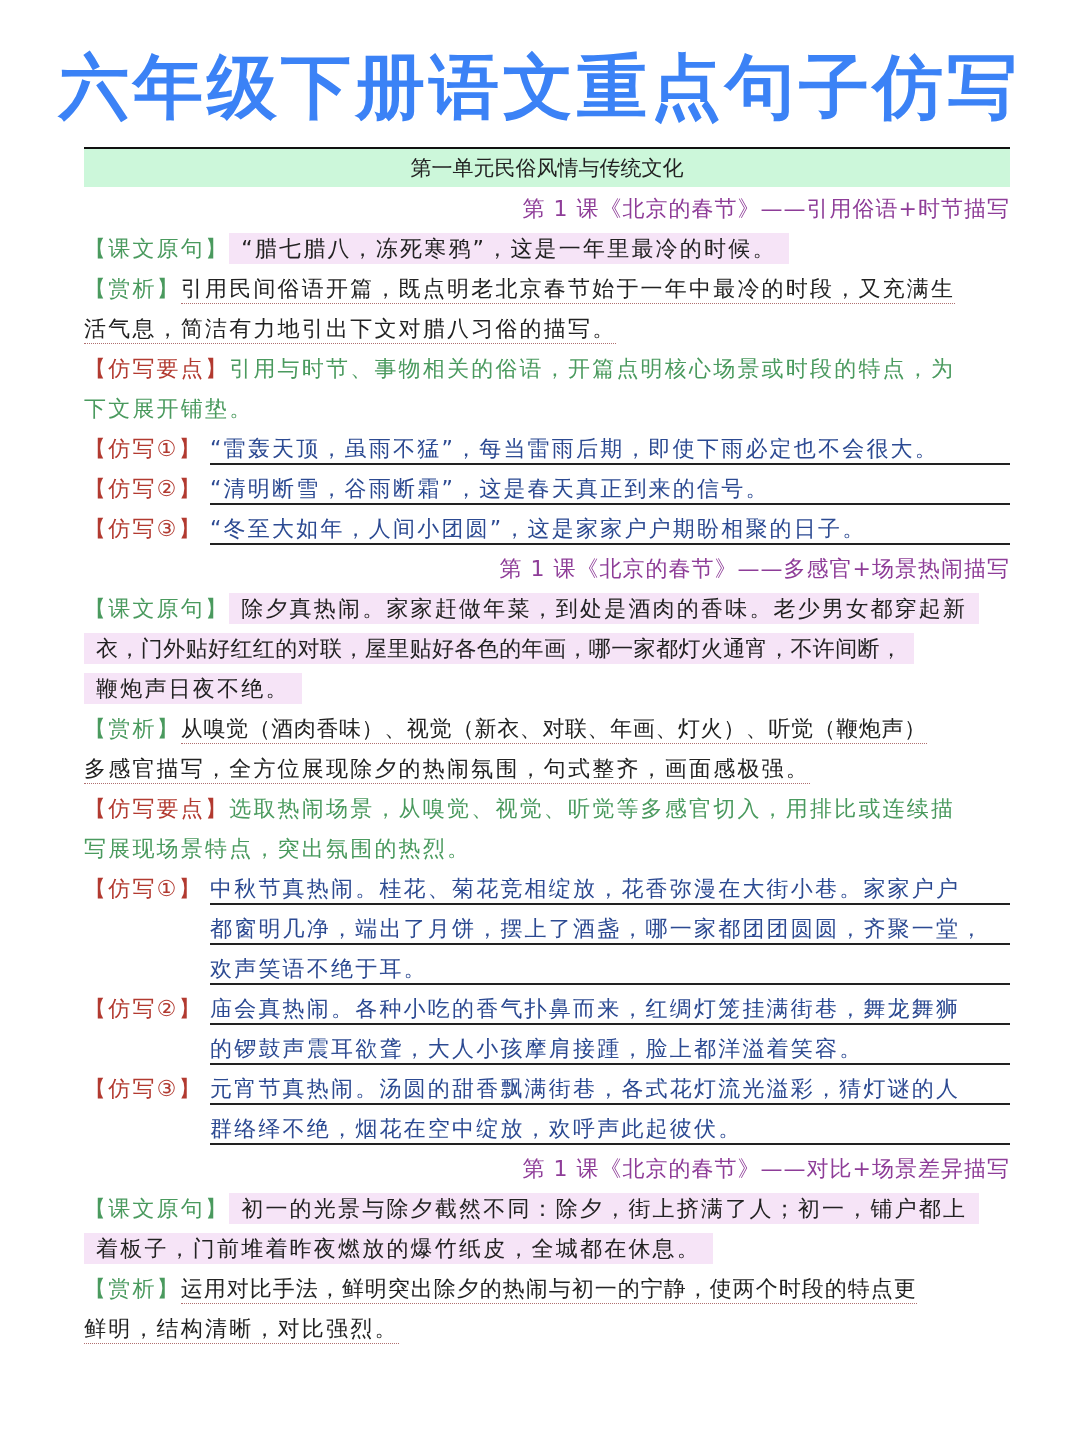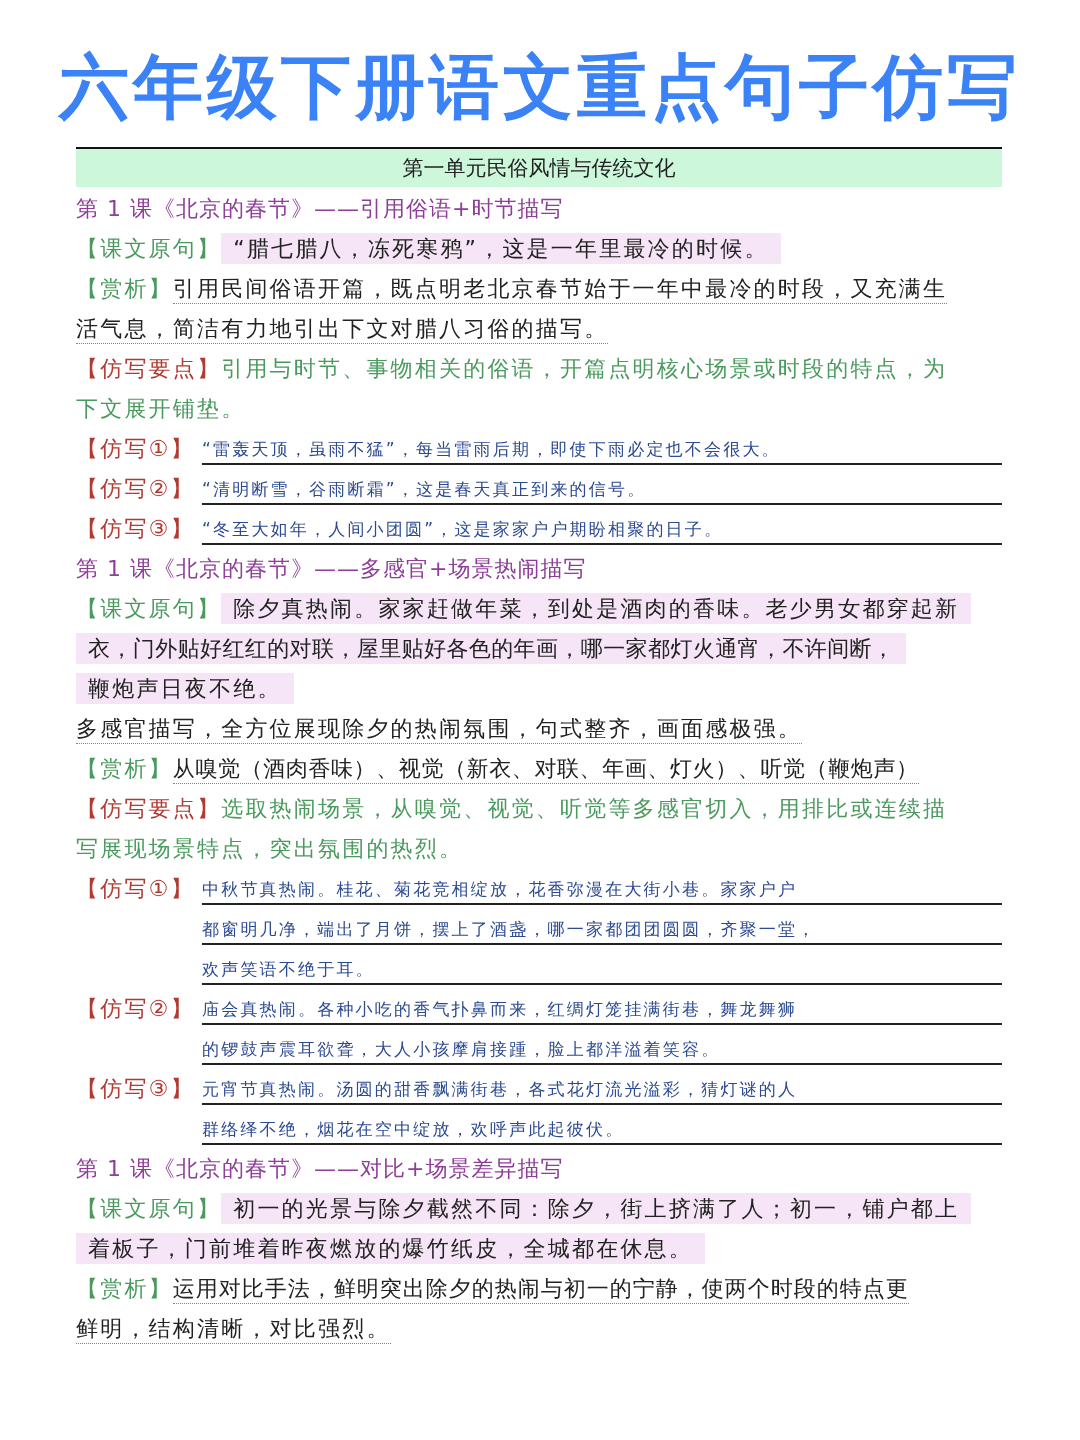--- a/index.html
+++ b/index.html
@@ -5,45 +5,45 @@
   html, body { margin: 0; padding: 0; background: #ffffff; }
   body {
     width: 1080px; height: 1440px; position: relative; overflow: hidden;
     font-family: "DejaVu Sans", "Liberation Sans", sans-serif;
   }
   .title {
     position: absolute; left: 0; top: 42px; width: 1080px; text-align: center;
     font-size: 70px; font-weight: bold; color: #3b82f6; letter-spacing: 4px;
     line-height: 90px;
   }
-  .content { position: absolute; left: 76px; top: 147px; width: 926px; }
+  .content { position: absolute; left: 84px; top: 147px; width: 926px; }
   .unit-band {
     border-top: 2px solid #111111;
     background: #ccf7da; height: 38px; line-height: 38px; text-align: center;
     font-size: 21px; color: #222222; margin-bottom: 2px;
   }
   .line {
     font-size: 22px; line-height: 40px; height: 40px; white-space: nowrap;
     letter-spacing: 2.2px; position: relative; color: #222222;
   }
-  .lesson { color: #8e3d98; letter-spacing: 1px; }
+  .lesson { color: #8e3d98; letter-spacing: 1px; text-align: right; }
   .tag-green { color: #4a9a5e; }
   .tag-red { color: #b23a30; }
   .green-text { color: #4a9a5e; }
   .hl { background: #f6e4f7; padding: 3px 12px; }
   .dotline {
     border-bottom: 1px dotted #b07070;
     padding-bottom: 2px;
     margin-top: 20px;
   }
   .ans-row { display: flex; }
   .ans-tag { width: 126px; flex: none; color: #b23a30; white-space: nowrap; }
   .ans-lines { flex: 1; }
   .ans-line {
-    font-size: 17px; line-height: 40px; height: 40px; white-space: nowrap;
+    font-size: 22px; line-height: 40px; height: 40px; white-space: nowrap;
     color: #2c4a92; letter-spacing: 2.2px; position: relative;
   }
   .ans-line::after {
     content: ""; position: absolute; left: 0; right: 0; bottom: 4px;
     border-bottom: 2px solid #222222;
   }
 </style>
 </head>
 <body>
 
@@ -86,24 +86,24 @@
     </div>
   </div>
 
   <div>
     <div class="line lesson">第 1 课《北京的春节》——多感官+场景热闹描写</div>
     <div class="line">
       <span class="tag-green">【课文原句】</span><span class="hl">除夕真热闹。家家赶做年菜，到处是酒肉的香味。老少男女都穿起新</span>
     </div>
     <div class="line"><span class="hl" style="letter-spacing:0.4px">衣，门外贴好红红的对联，屋里贴好各色的年画，哪一家都灯火通宵，不许间断，</span></div>
     <div class="line"><span class="hl">鞭炮声日夜不绝。</span></div>
-    <div class="line"><span class="dotline">多感官描写，全方位展现除夕的热闹氛围，句式整齐，画面感极强。</span></div>
     <div class="line">
       <span class="tag-green">【赏析】</span><span class="dotline" style="letter-spacing:0.6px">从嗅觉（酒肉香味）、视觉（新衣、对联、年画、灯火）、听觉（鞭炮声）</span>
     </div>
+    <div class="line"><span class="dotline">多感官描写，全方位展现除夕的热闹氛围，句式整齐，画面感极强。</span></div>
     <div class="line">
       <span class="tag-red">【仿写要点】</span><span class="green-text">选取热闹场景，从嗅觉、视觉、听觉等多感官切入，用排比或连续描</span>
     </div>
     <div class="line green-text">写展现场景特点，突出氛围的热烈。</div>
 
     <div class="ans-row">
       <div class="ans-tag line">【仿写①】</div>
       <div class="ans-lines">
         <div class="ans-line">中秋节真热闹。桂花、菊花竞相绽放，花香弥漫在大街小巷。家家户户</div>
         <div class="ans-line">都窗明几净，端出了月饼，摆上了酒盏，哪一家都团团圆圆，齐聚一堂，</div>

